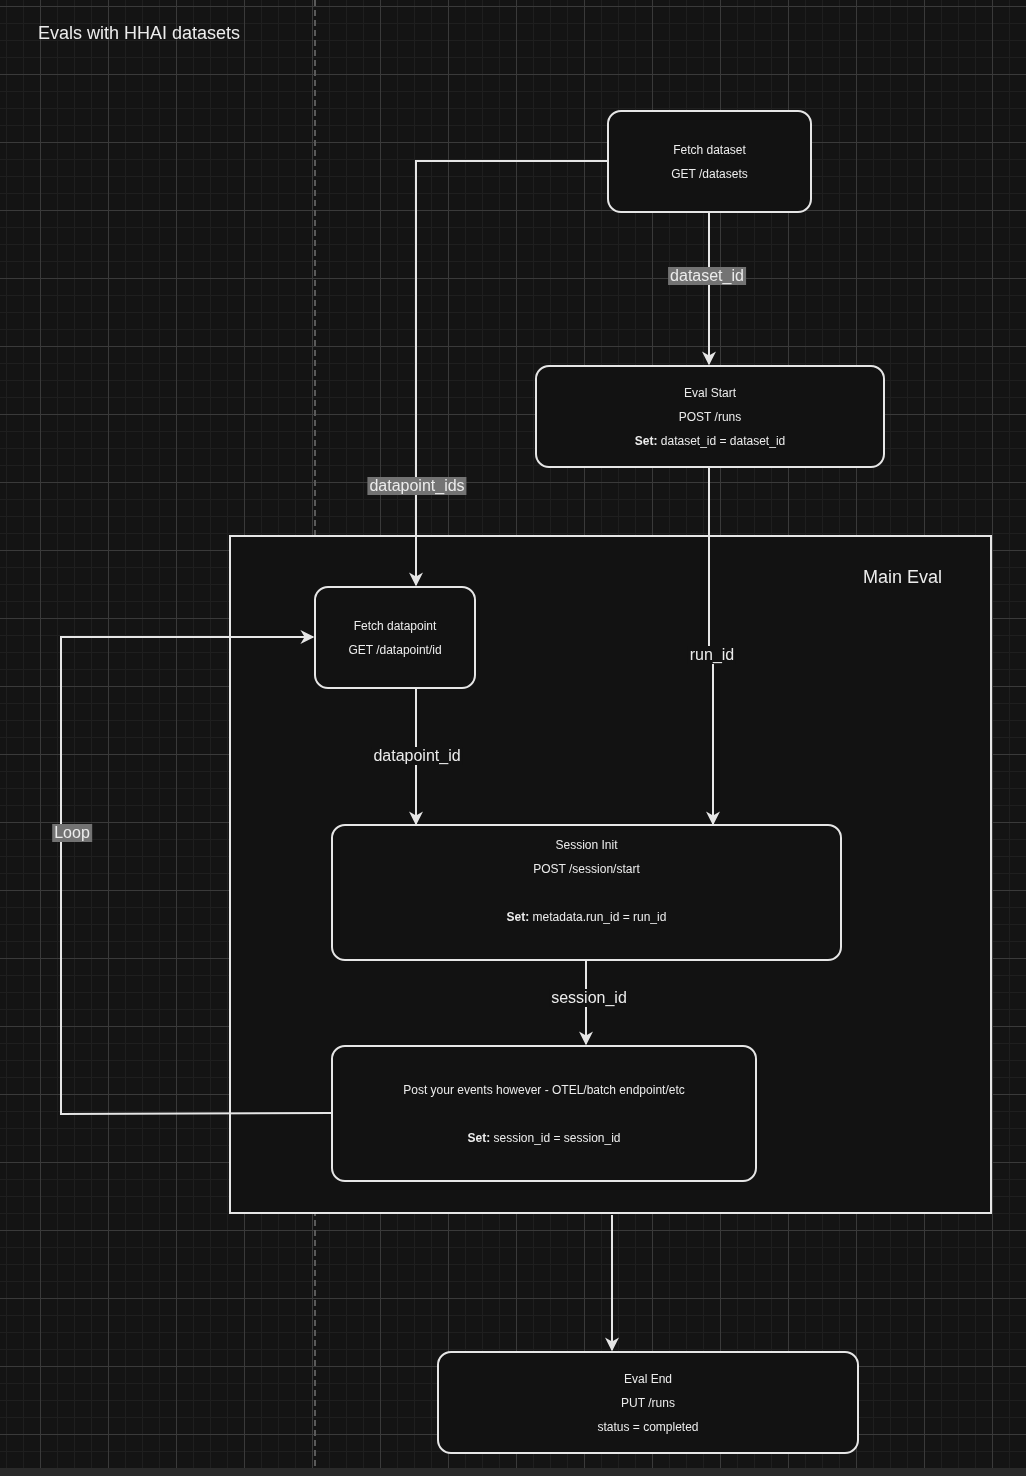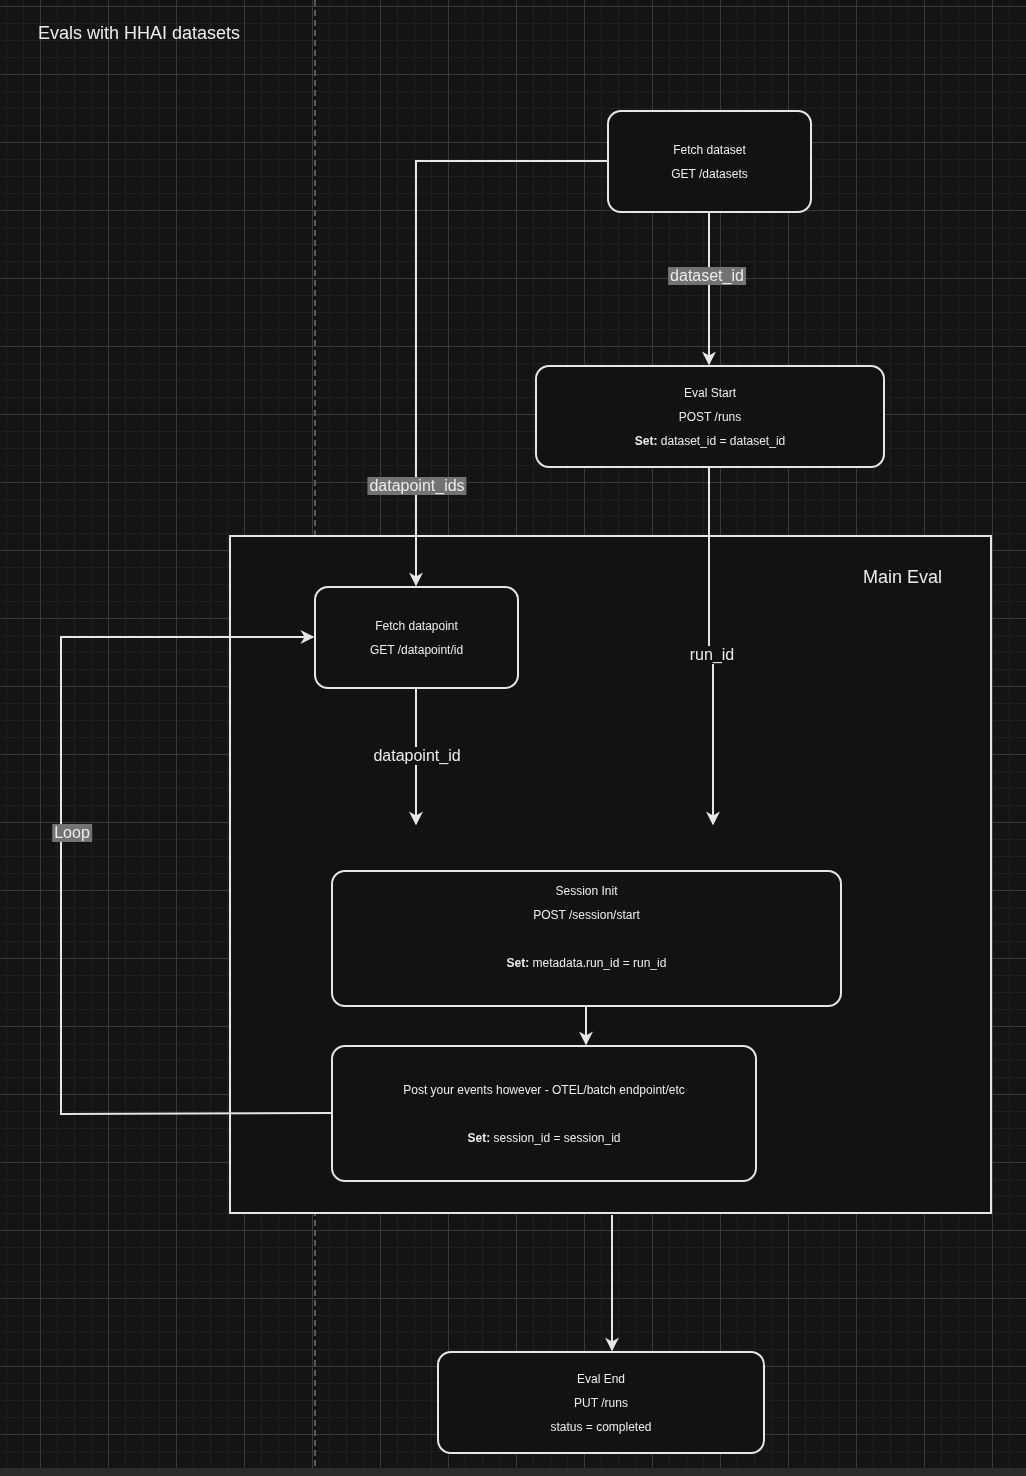--- a/index.html
+++ b/index.html
@@ -78,35 +78,35 @@
   <span>Fetch dataset</span>
   <span>GET /datasets</span>
 </div>
 
 <div class="node" style="left:535px; top:365px; width:350px; height:103px;">
   <span>Eval Start</span>
   <span>POST /runs</span>
   <span><b>Set:</b><span> dataset_id = dataset_id</span></span>
 </div>
 
-<div class="node" style="left:314px; top:586px; width:205px; height:103px;">
+<div class="node" style="left:314px; top:586px; width:162px; height:103px;">
   <span>Fetch datapoint</span>
   <span>GET /datapoint/id</span>
 </div>
 
-<div class="node" style="left:331px; top:824px; width:511px; height:137px; justify-content:flex-start; padding-top:7px;margin-top:46px;">
+<div class="node" style="left:331px; top:824px; width:511px; height:137px; justify-content:flex-start; padding-top:7px;">
   <span>Session Init</span>
   <span>POST /session/start</span>
   <div class="gap"></div>
   <span><b>Set:</b><span> metadata.run_id = run_id</span></span>
 </div>
 
 <div class="node" style="left:331px; top:1045px; width:426px; height:137px;">
   <span>Post your events however - OTEL/batch endpoint/etc</span>
   <div class="gap"></div>
   <span><b>Set:</b><span> session_id = session_id</span></span>
 </div>
 
-<div class="node" style="left:437px; top:1351px; width:328px; height:103px;">
+<div class="node" style="left:437px; top:1351px; width:422px; height:103px;">
   <span>Eval End</span>
   <span>PUT /runs</span>
   <span>status = completed</span>
 </div>
 
 </body></html>

